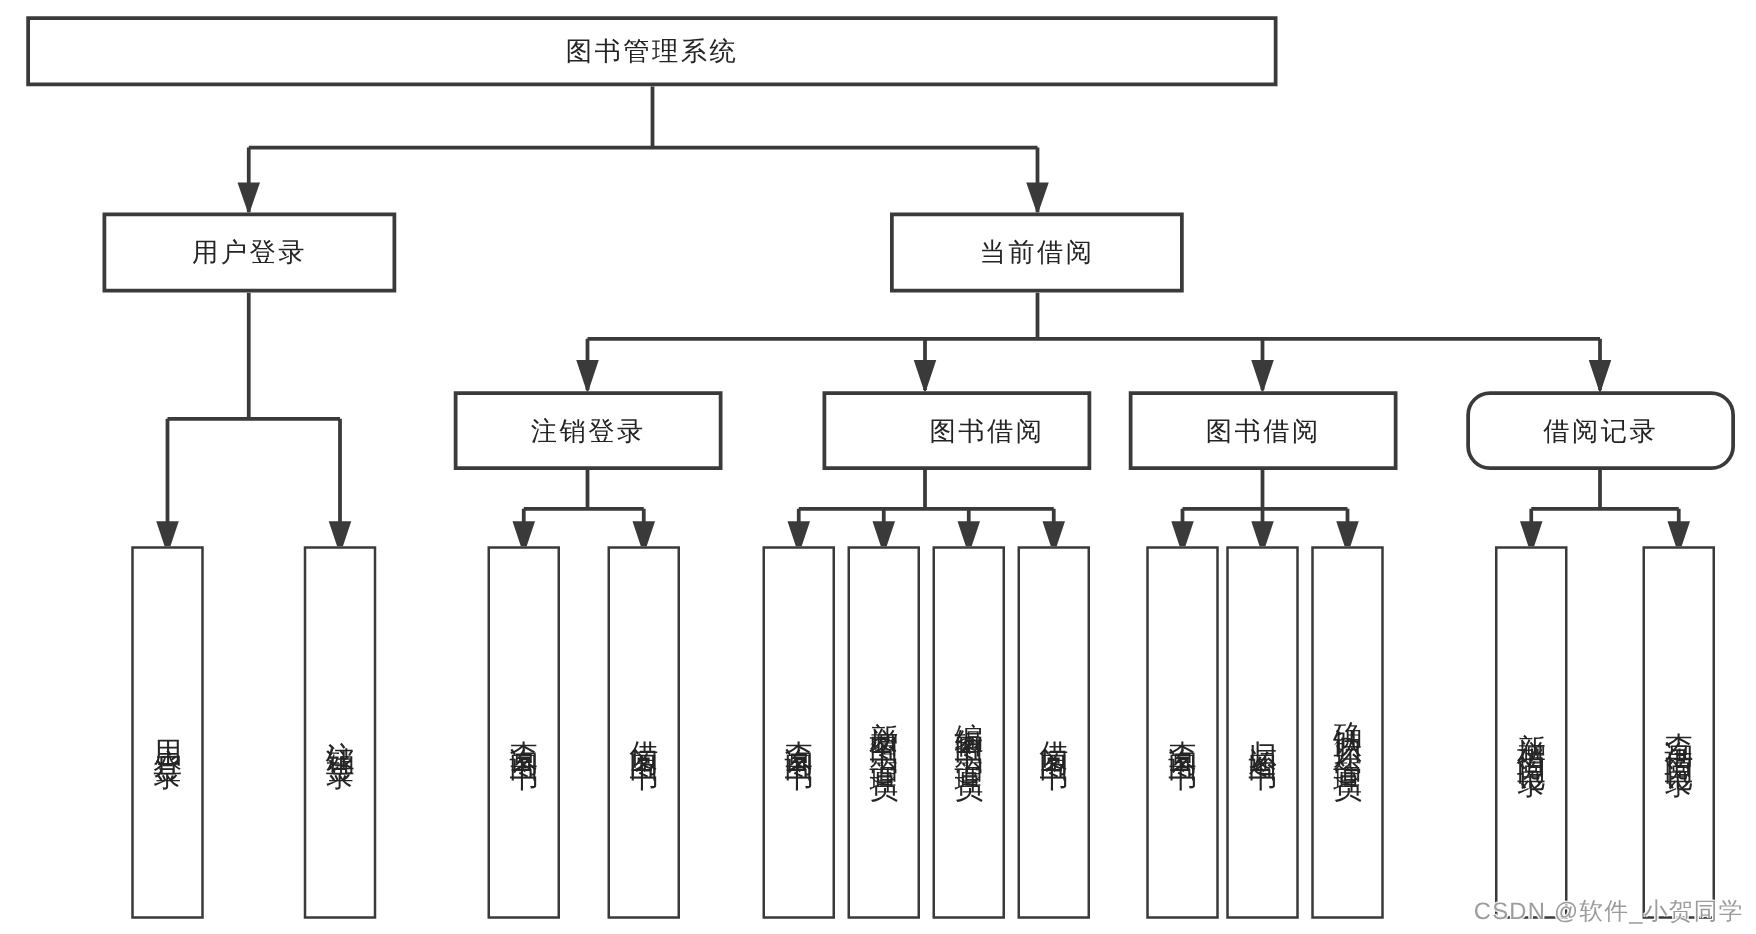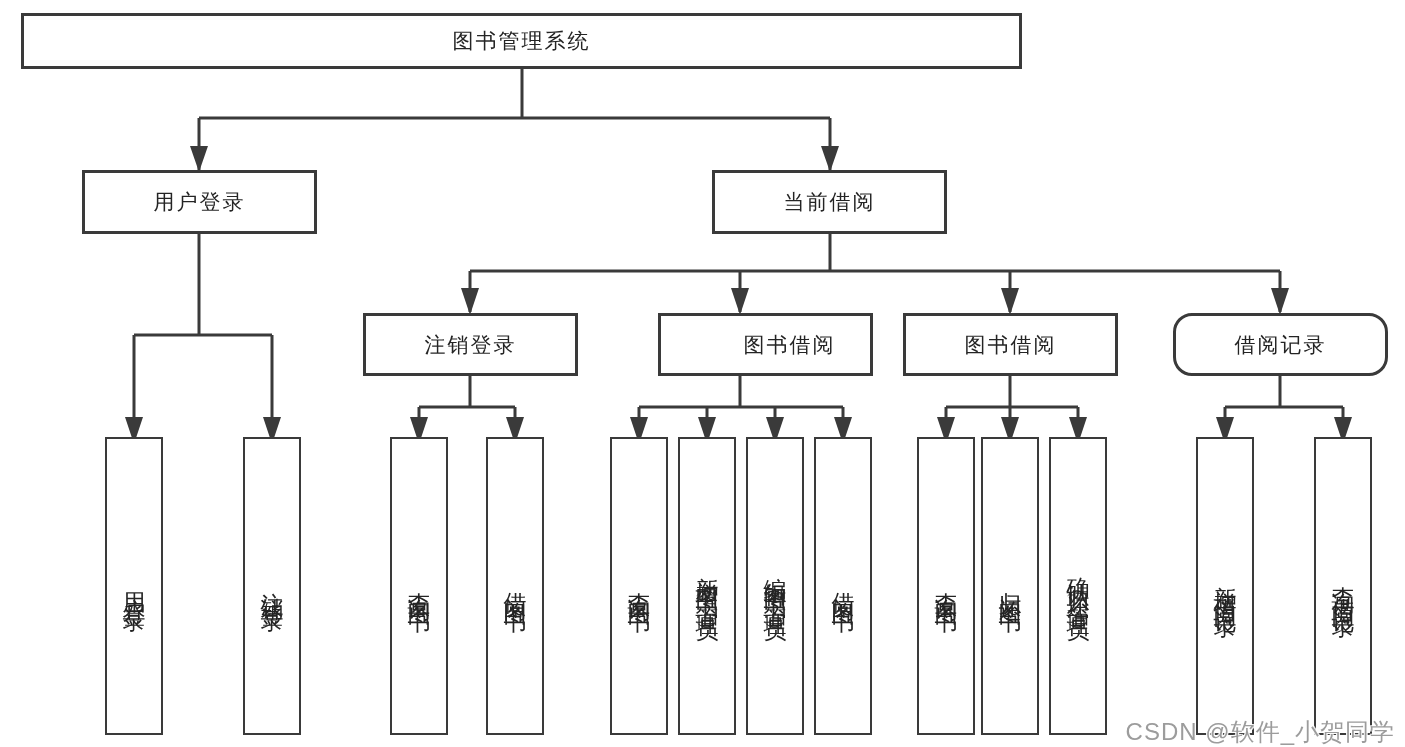--- a/index.html
+++ b/index.html
@@ -70,21 +70,21 @@
   .lf-9  { left: 917px; }
   .lf-10 { left: 981px; }
   .lf-11 { left: 1049px; }
   .lf-12 { left: 1196px; }
   .lf-13 { left: 1314px; }
   .watermark {
     position: absolute;
     right: 10px;
     top: 716px;
     z-index: 3;
-    font-size: 24px;
+    font-size: 19px;
     letter-spacing: 1px;
     color: #9c9c9c;
     text-shadow: -1px -1px 0 rgba(255,255,255,0.85), 1px 1px 0 rgba(255,255,255,0.85),
                  -1px 1px 0 rgba(255,255,255,0.85), 1px -1px 0 rgba(255,255,255,0.85);
     white-space: nowrap;
   }
 </style>
 </head>
 <body>
 

